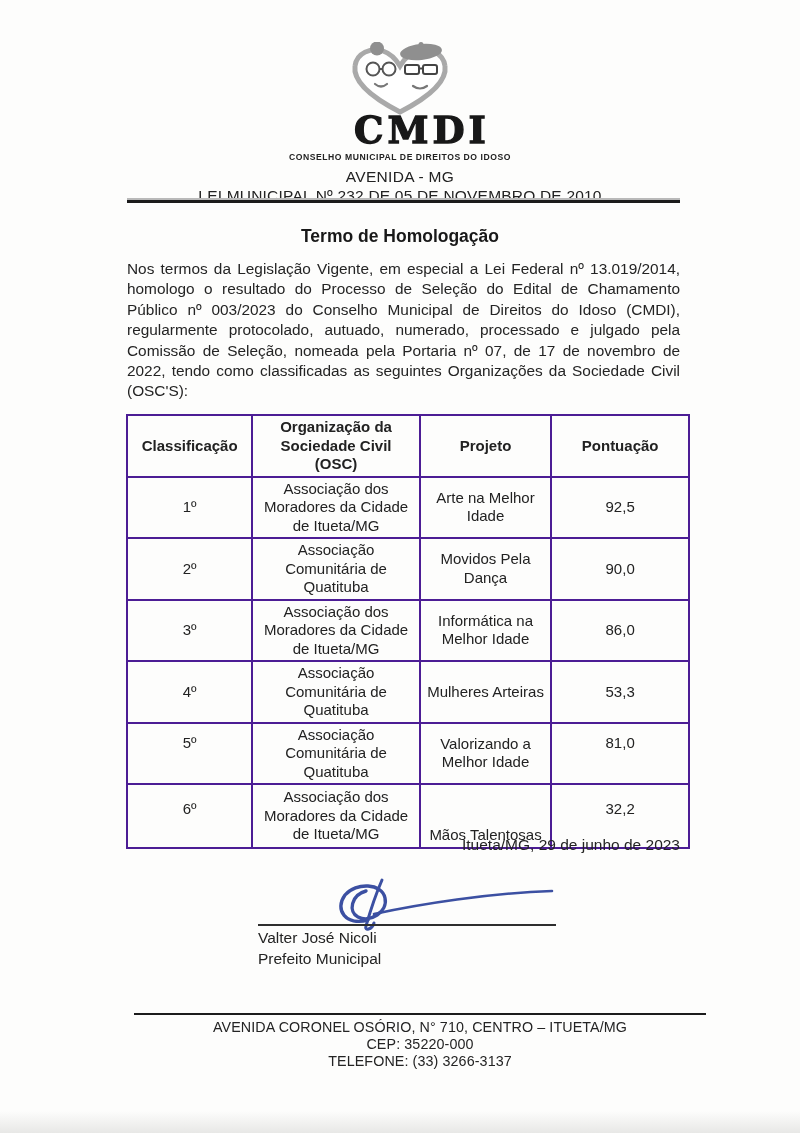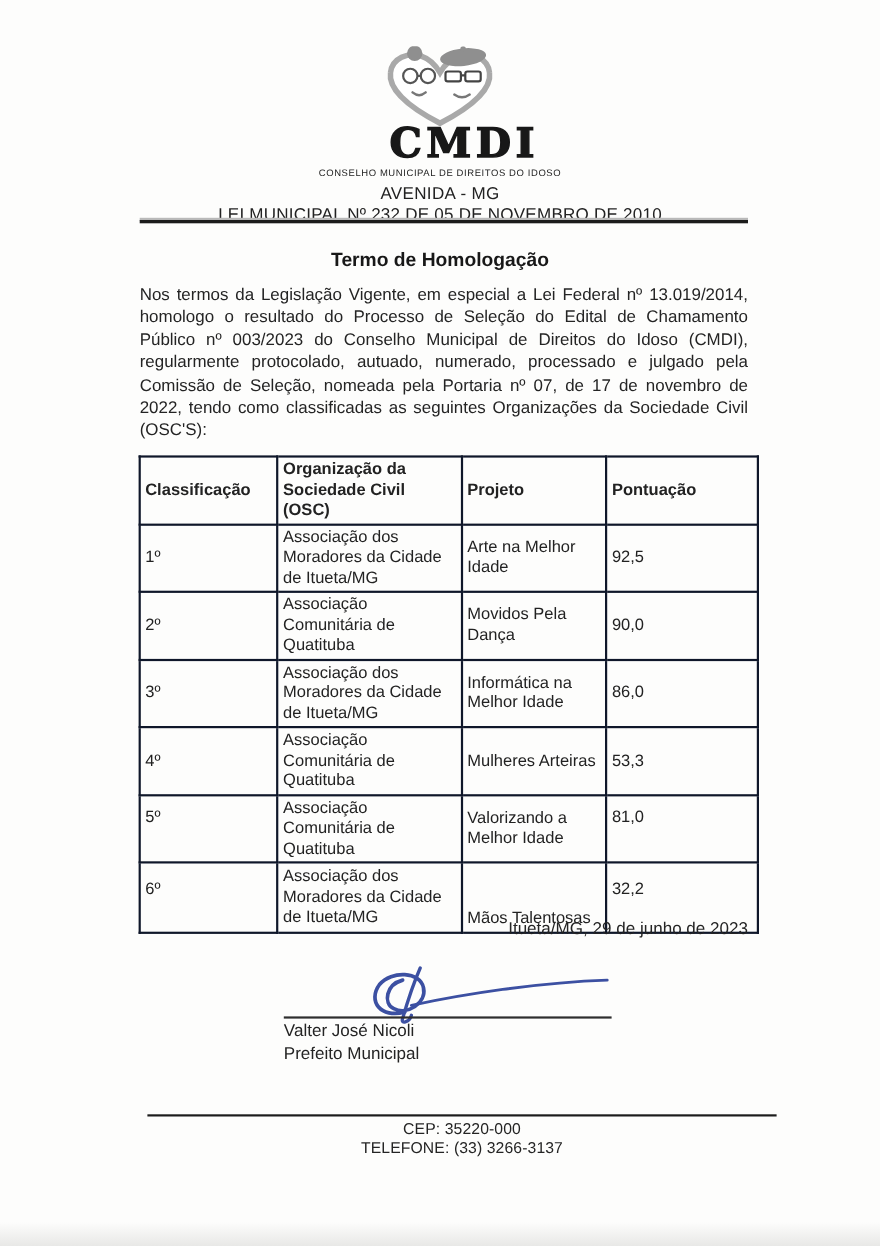--- a/index.html
+++ b/index.html
@@ -27,21 +27,21 @@
     font-size: 37px;
     line-height: 1;
     letter-spacing: 4px;
     color: #181818;
     -webkit-text-stroke: 1.3px #181818;
     margin-top: -4px;
     margin-left: 44px;
   }
   .logo-orgname {
     font-size: 8.6px;
-    font-weight: normal;
+    font-weight: bold;
     letter-spacing: 0.55px;
     color: #222;
     margin-top: 3px;
   }
   .city-line { font-size: 15.5px; color:#222; margin-top: 6px; letter-spacing: 0.3px; }
   .law-line  { font-size: 15.5px; color:#222; margin-top: 1px;  letter-spacing: 0.2px; }
 
   .header-rule {
     position: absolute;
     top: 200px; left: 127px; width: 553px; height: 3px;
@@ -71,22 +71,22 @@
   .results-table {
     position: absolute;
     top: 414px; left: 126px;
     width: 564px;
     border-collapse: collapse;
     table-layout: fixed;
     font-size: 15px;
     color: #222;
   }
   .results-table th, .results-table td {
-    border: 2px solid #0f172a;
-    text-align: left;
+    border: 2px solid #4c1d95;
+    text-align: center;
     vertical-align: middle;
     padding: 2px 4px;
     line-height: 18.5px;
     font-weight: normal;
     overflow: hidden;
   }
   .results-table th { font-weight: bold; height: 48px; }
   .results-table tbody tr { height: 58px; }
   .results-table tbody tr:last-child { height: 64px; }
   .results-table tbody tr:nth-child(5) td:nth-child(1),
@@ -231,18 +231,19 @@
       <path class="ink-path" d="M82 4 C 75 20, 70 36, 66 50 C 64 55, 72 54, 74 47" fill="none" stroke="#3c50a2" stroke-width="3" stroke-linecap="round"></path>
       <path class="ink-path" d="M74 38 C 120 28, 190 17, 252 15" fill="none" stroke="#3c50a2" stroke-width="2.6" stroke-linecap="round"></path>
     </svg>
     <div class="signature-rule"></div>
     <div class="signatory-name">Valter José Nicoli</div>
     <div class="signatory-role">Prefeito Municipal</div>
   </div>
 
   <div class="footer-block">
     <div class="footer-rule"></div>
+    <div class="footer-line">AVENIDA CORONEL OSÓRIO, N° 710, CENTRO – ITUETA/MG</div>
     <div class="footer-line">CEP: 35220-000</div>
     <div class="footer-line">TELEFONE: (33) 3266-3137</div>
   </div>
 
   <div class="scan-shadow"></div>
 </div>
 
 </body></html>

